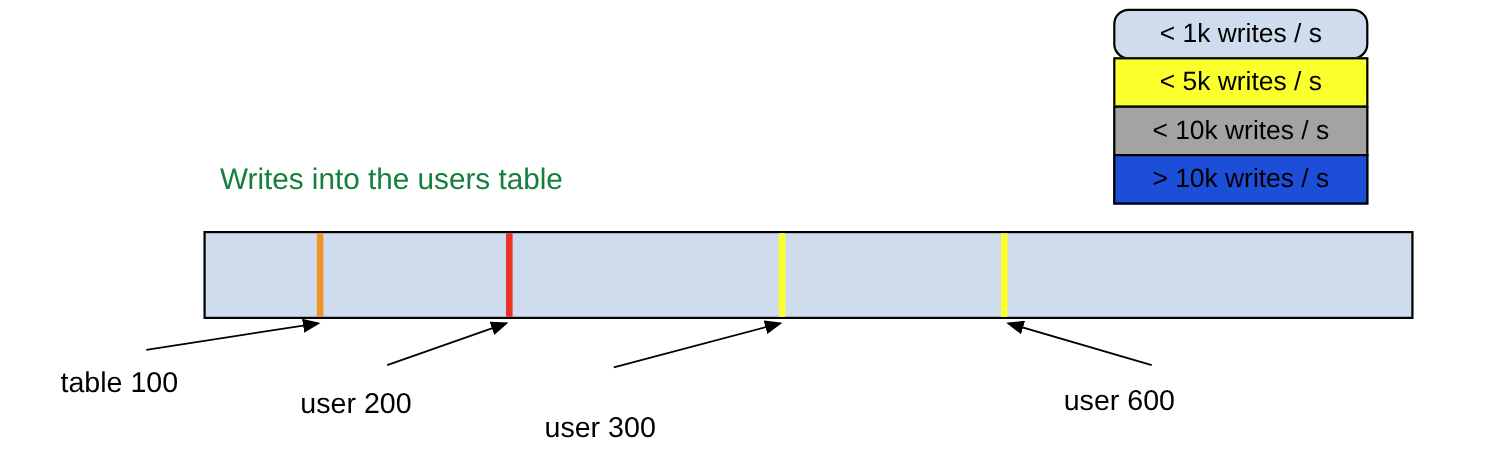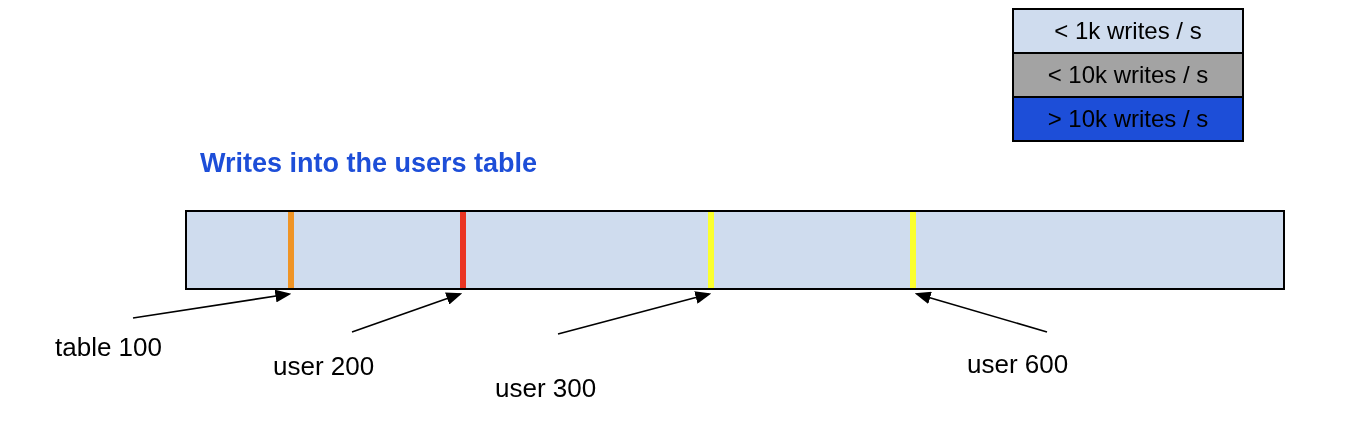--- a/index.html
+++ b/index.html
@@ -9,41 +9,40 @@
     height: 422px;
     background: #ffffff;
     font-family: "Liberation Sans", "DejaVu Sans", sans-serif;
     overflow: hidden;
   }
   .title {
     position: absolute;
     left: 200px;
     top: 148px;
     font-size: 27px;
-    color: #1d4ed8;
+    color: #15803d;
     white-space: nowrap;
-    font-weight: bold;
   }
   .legend {
     position: absolute;
     left: 1012px;
     top: 8px;
     width: 232px;
   }
   .legend-row {
     box-sizing: border-box;
     width: 232px;
     height: 46px;
     border: 2px solid #000000;
     margin-top: -2px;
     display: flex;
     align-items: center;
     justify-content: center;
   }
-  .legend-row:first-child { margin-top: 0; }
+  .legend-row:first-child { margin-top: 0; border-radius: 14px; }
   .legend-row span {
     font-size: 24px;
     color: #000000;
     white-space: nowrap;
   }
   .bar {
     position: absolute;
     box-sizing: border-box;
     left: 185px;
     top: 210px;
@@ -76,20 +75,23 @@
 </style>
 </head>
 <body>
 
 <div class="canvas">
   <div class="title">Writes into the users table</div>
   <div class="legend" id="legend">
       <div class="legend-row" style="background: rgb(207, 220, 238);">
         <span>&lt; 1k writes / s</span>
       </div>
+      <div class="legend-row" style="background: rgb(251, 255, 46);">
+        <span>&lt; 5k writes / s</span>
+      </div>
       <div class="legend-row" style="background: #a3a3a3;">
         <span>&lt; 10k writes / s</span>
       </div>
       <div class="legend-row" style="background: #1d4ed8;">
         <span>&gt; 10k writes / s</span>
       </div>
     </div>
   <div class="bar" id="bar" style="background: rgb(207, 220, 238);">
       <div class="stripe" style="left: 101px; background: rgb(239, 148, 38);"></div>
       <div class="stripe" style="left: 273px; background: rgb(234, 52, 35);"></div>

